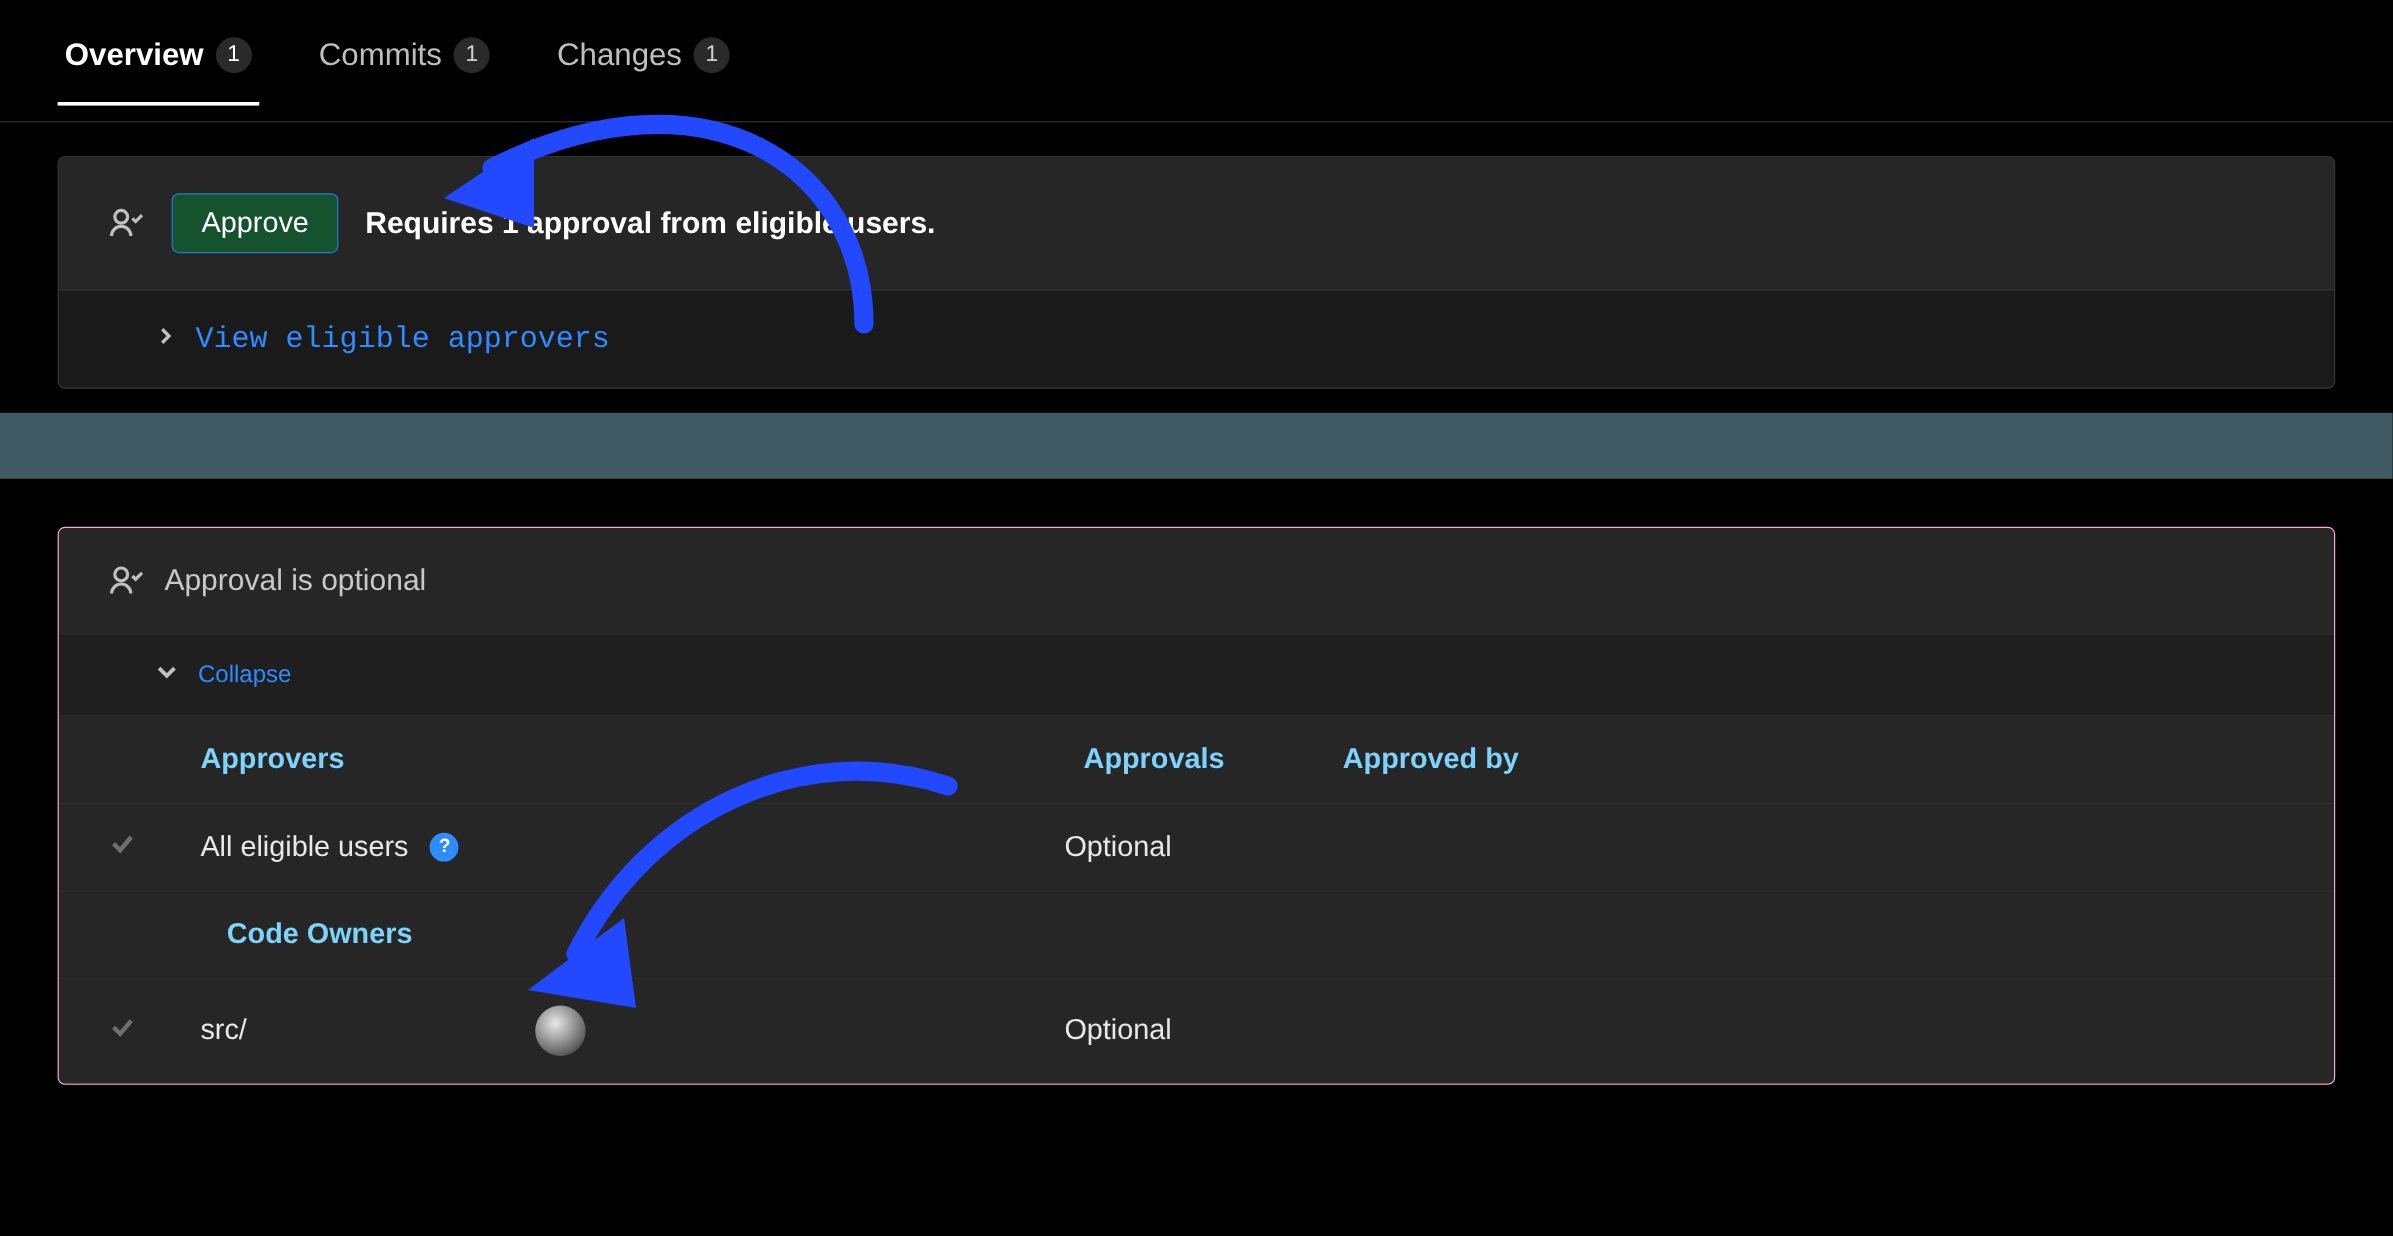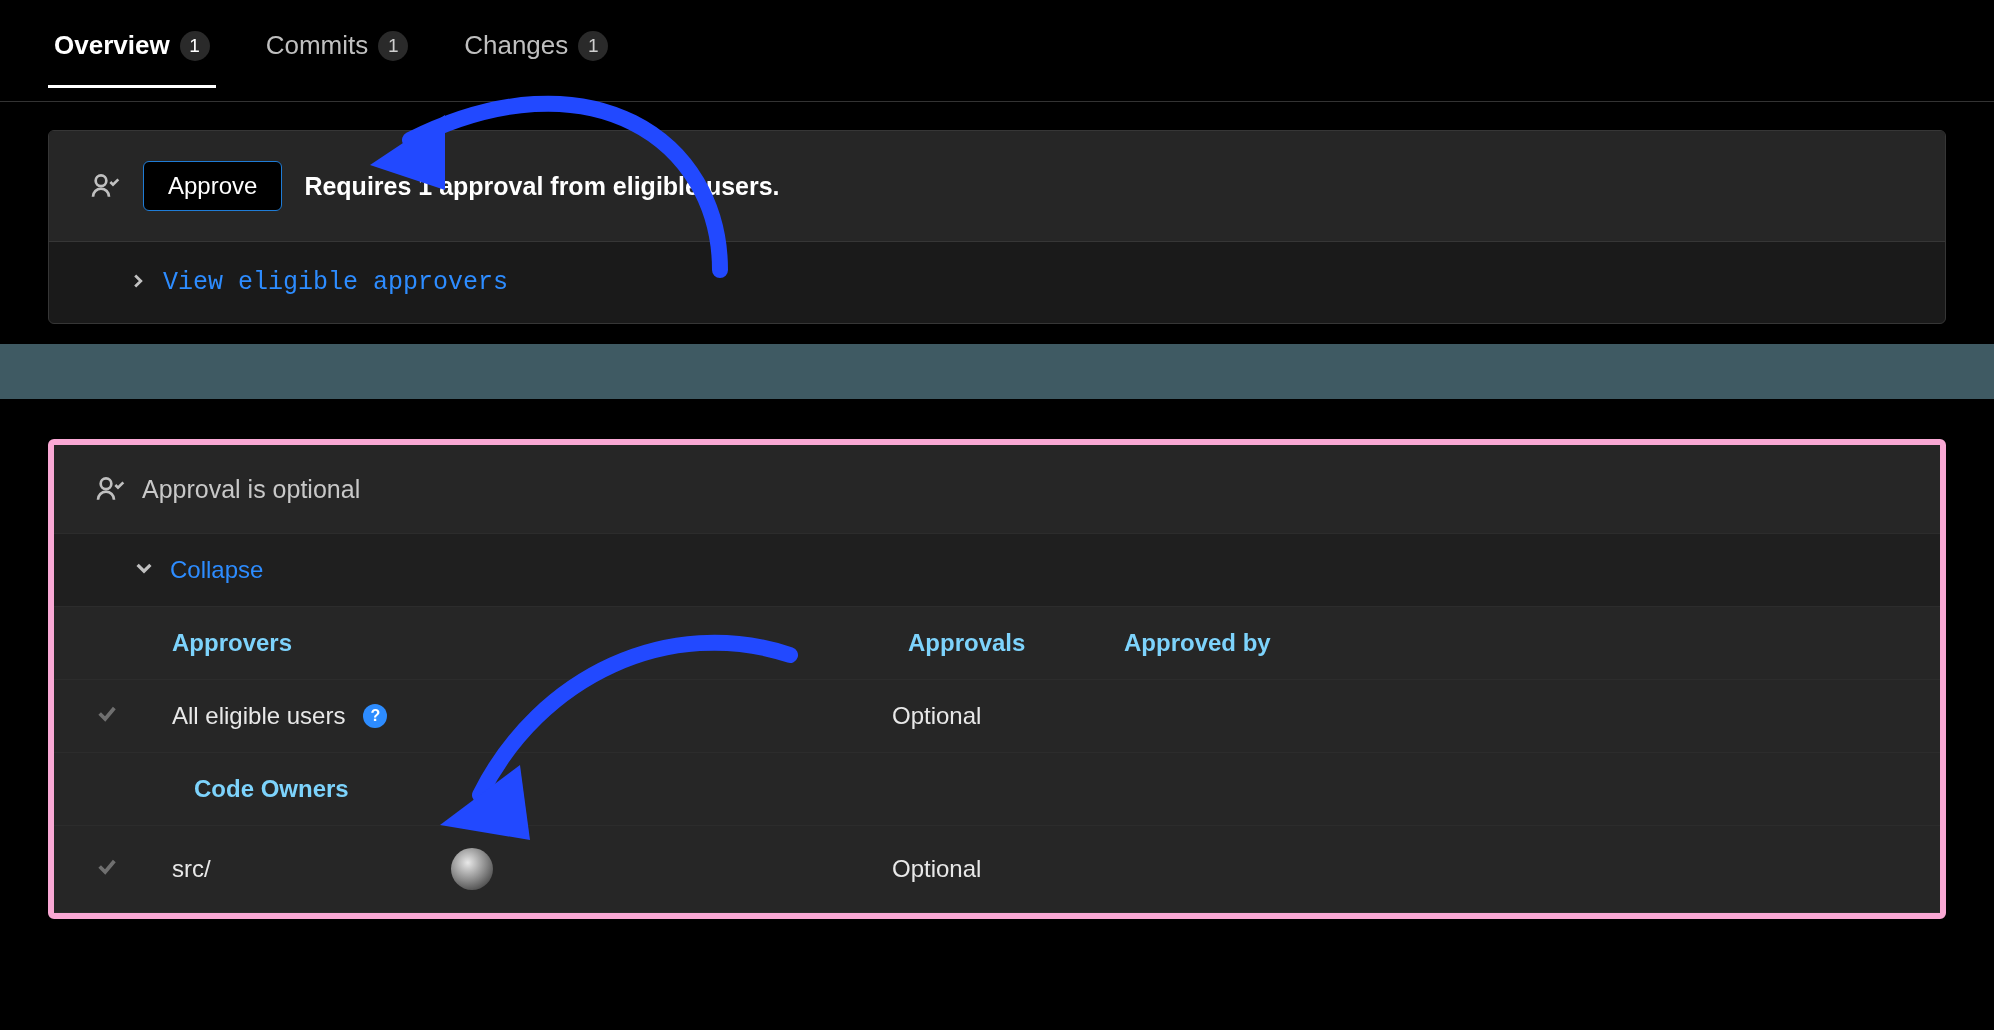--- a/index.html
+++ b/index.html
@@ -73,21 +73,21 @@
   }
   .panel .panel-subrow {
     padding: 26px 40px 26px 82px;
     display: flex;
     align-items: center;
     gap: 18px;
     font-size: 25px;
     font-family: Liberation Mono, monospace;
   }
   .approve-btn {
-    background: #000000;
+    background: #14532d;
     border: 1px solid #1f7cd6;
     color: #fff;
     font-size: 24px;
     padding: 10px 24px;
     border-radius: 6px;
     cursor: pointer;
     font-weight: 500;
   }
   .status-text {
     font-size: 25px;
@@ -110,40 +110,40 @@
   .divider-band {
     height: 55px;
     background: #3f5a63;
     margin-top: 20px;
   }
 
   
   .panel2 {
     margin: 40px 48px 0 48px;
     background: #262626;
-    border: 6px solid #f9a8d4;
+    border: 1px solid #f9a8d4;
     border-radius: 6px;
     overflow: hidden;
   }
   .p2-header {
     padding: 28px 40px;
     display: flex;
     align-items: center;
     gap: 16px;
     font-size: 25px;
     color: #c8c8c8;
   }
   .p2-collapse {
     background: #1f1f1f;
     padding: 22px 56px 22px 82px;
     display: flex;
     align-items: center;
     gap: 18px;
     color: #2d8cff;
-    font-size: 24px;
+    font-size: 20px;
     border-top: 1px solid #2c2c2c;
     border-bottom: 1px solid #2c2c2c;
   }
   .tablehead, .tablerow {
     display: grid;
     grid-template-columns: 720px 200px 550px 1fr;
     align-items: center;
     padding: 22px 40px 22px 118px;
     border-bottom: 1px solid #2c2c2c;
     font-size: 24px;

